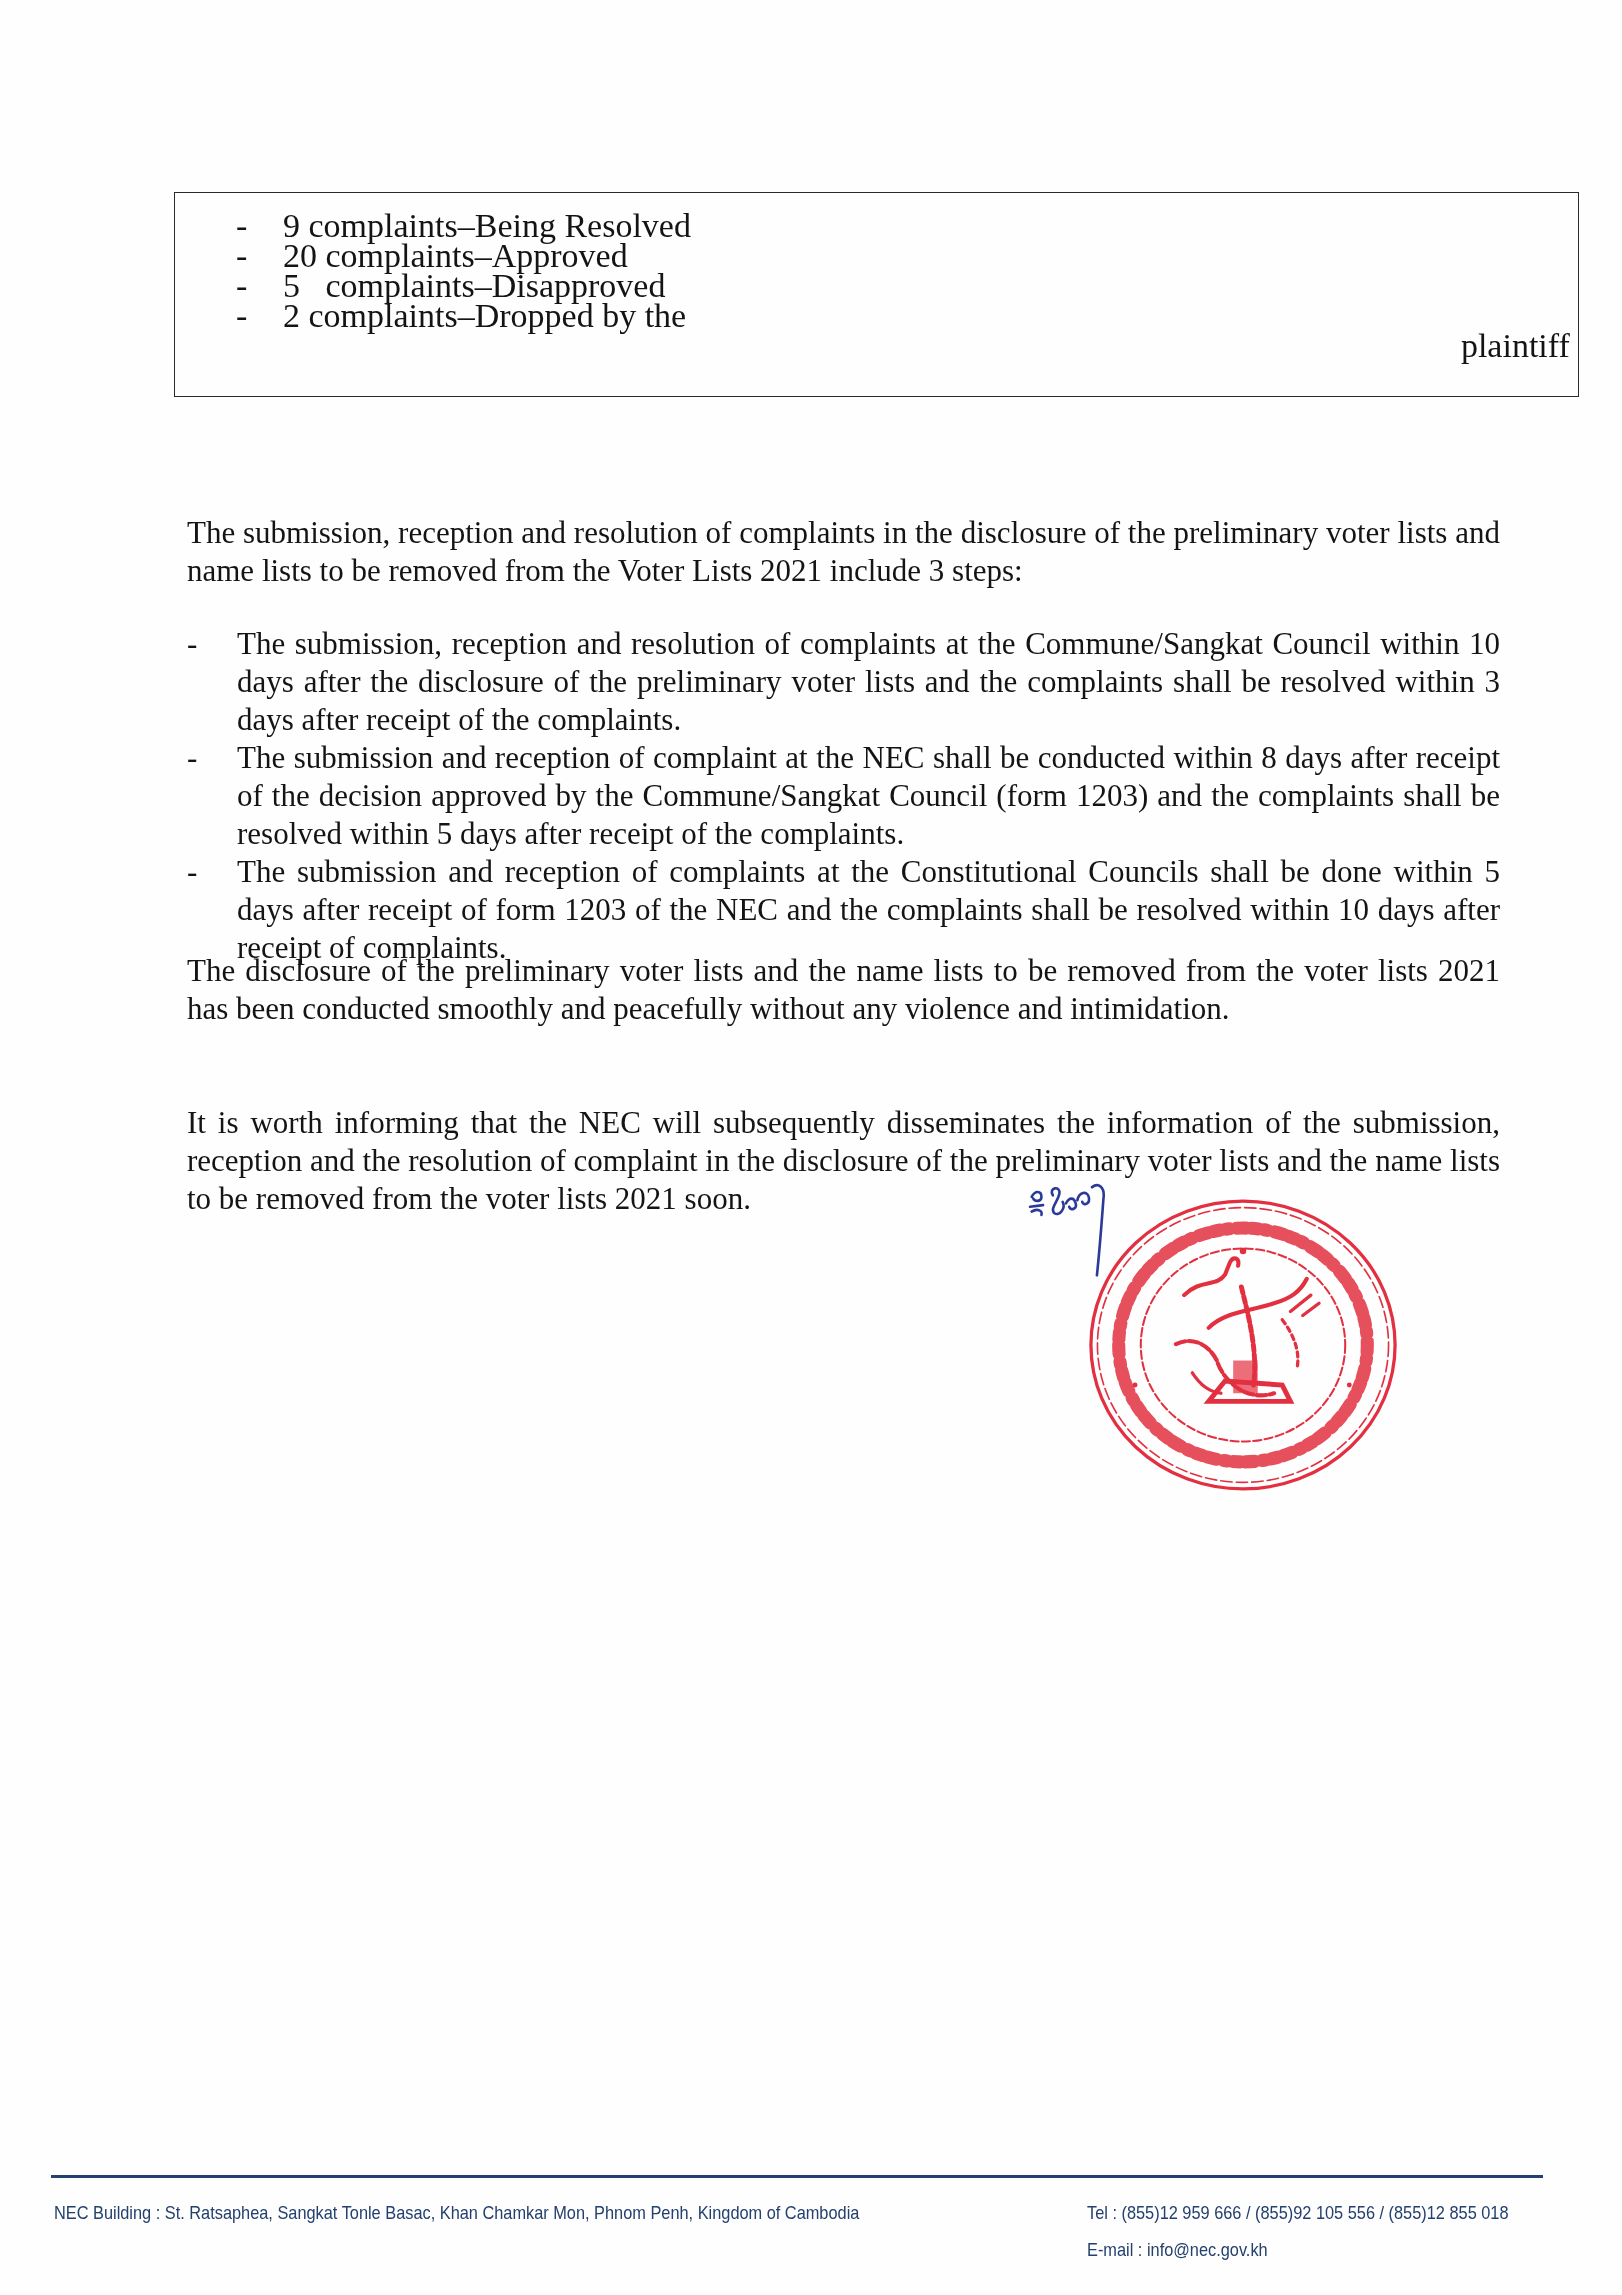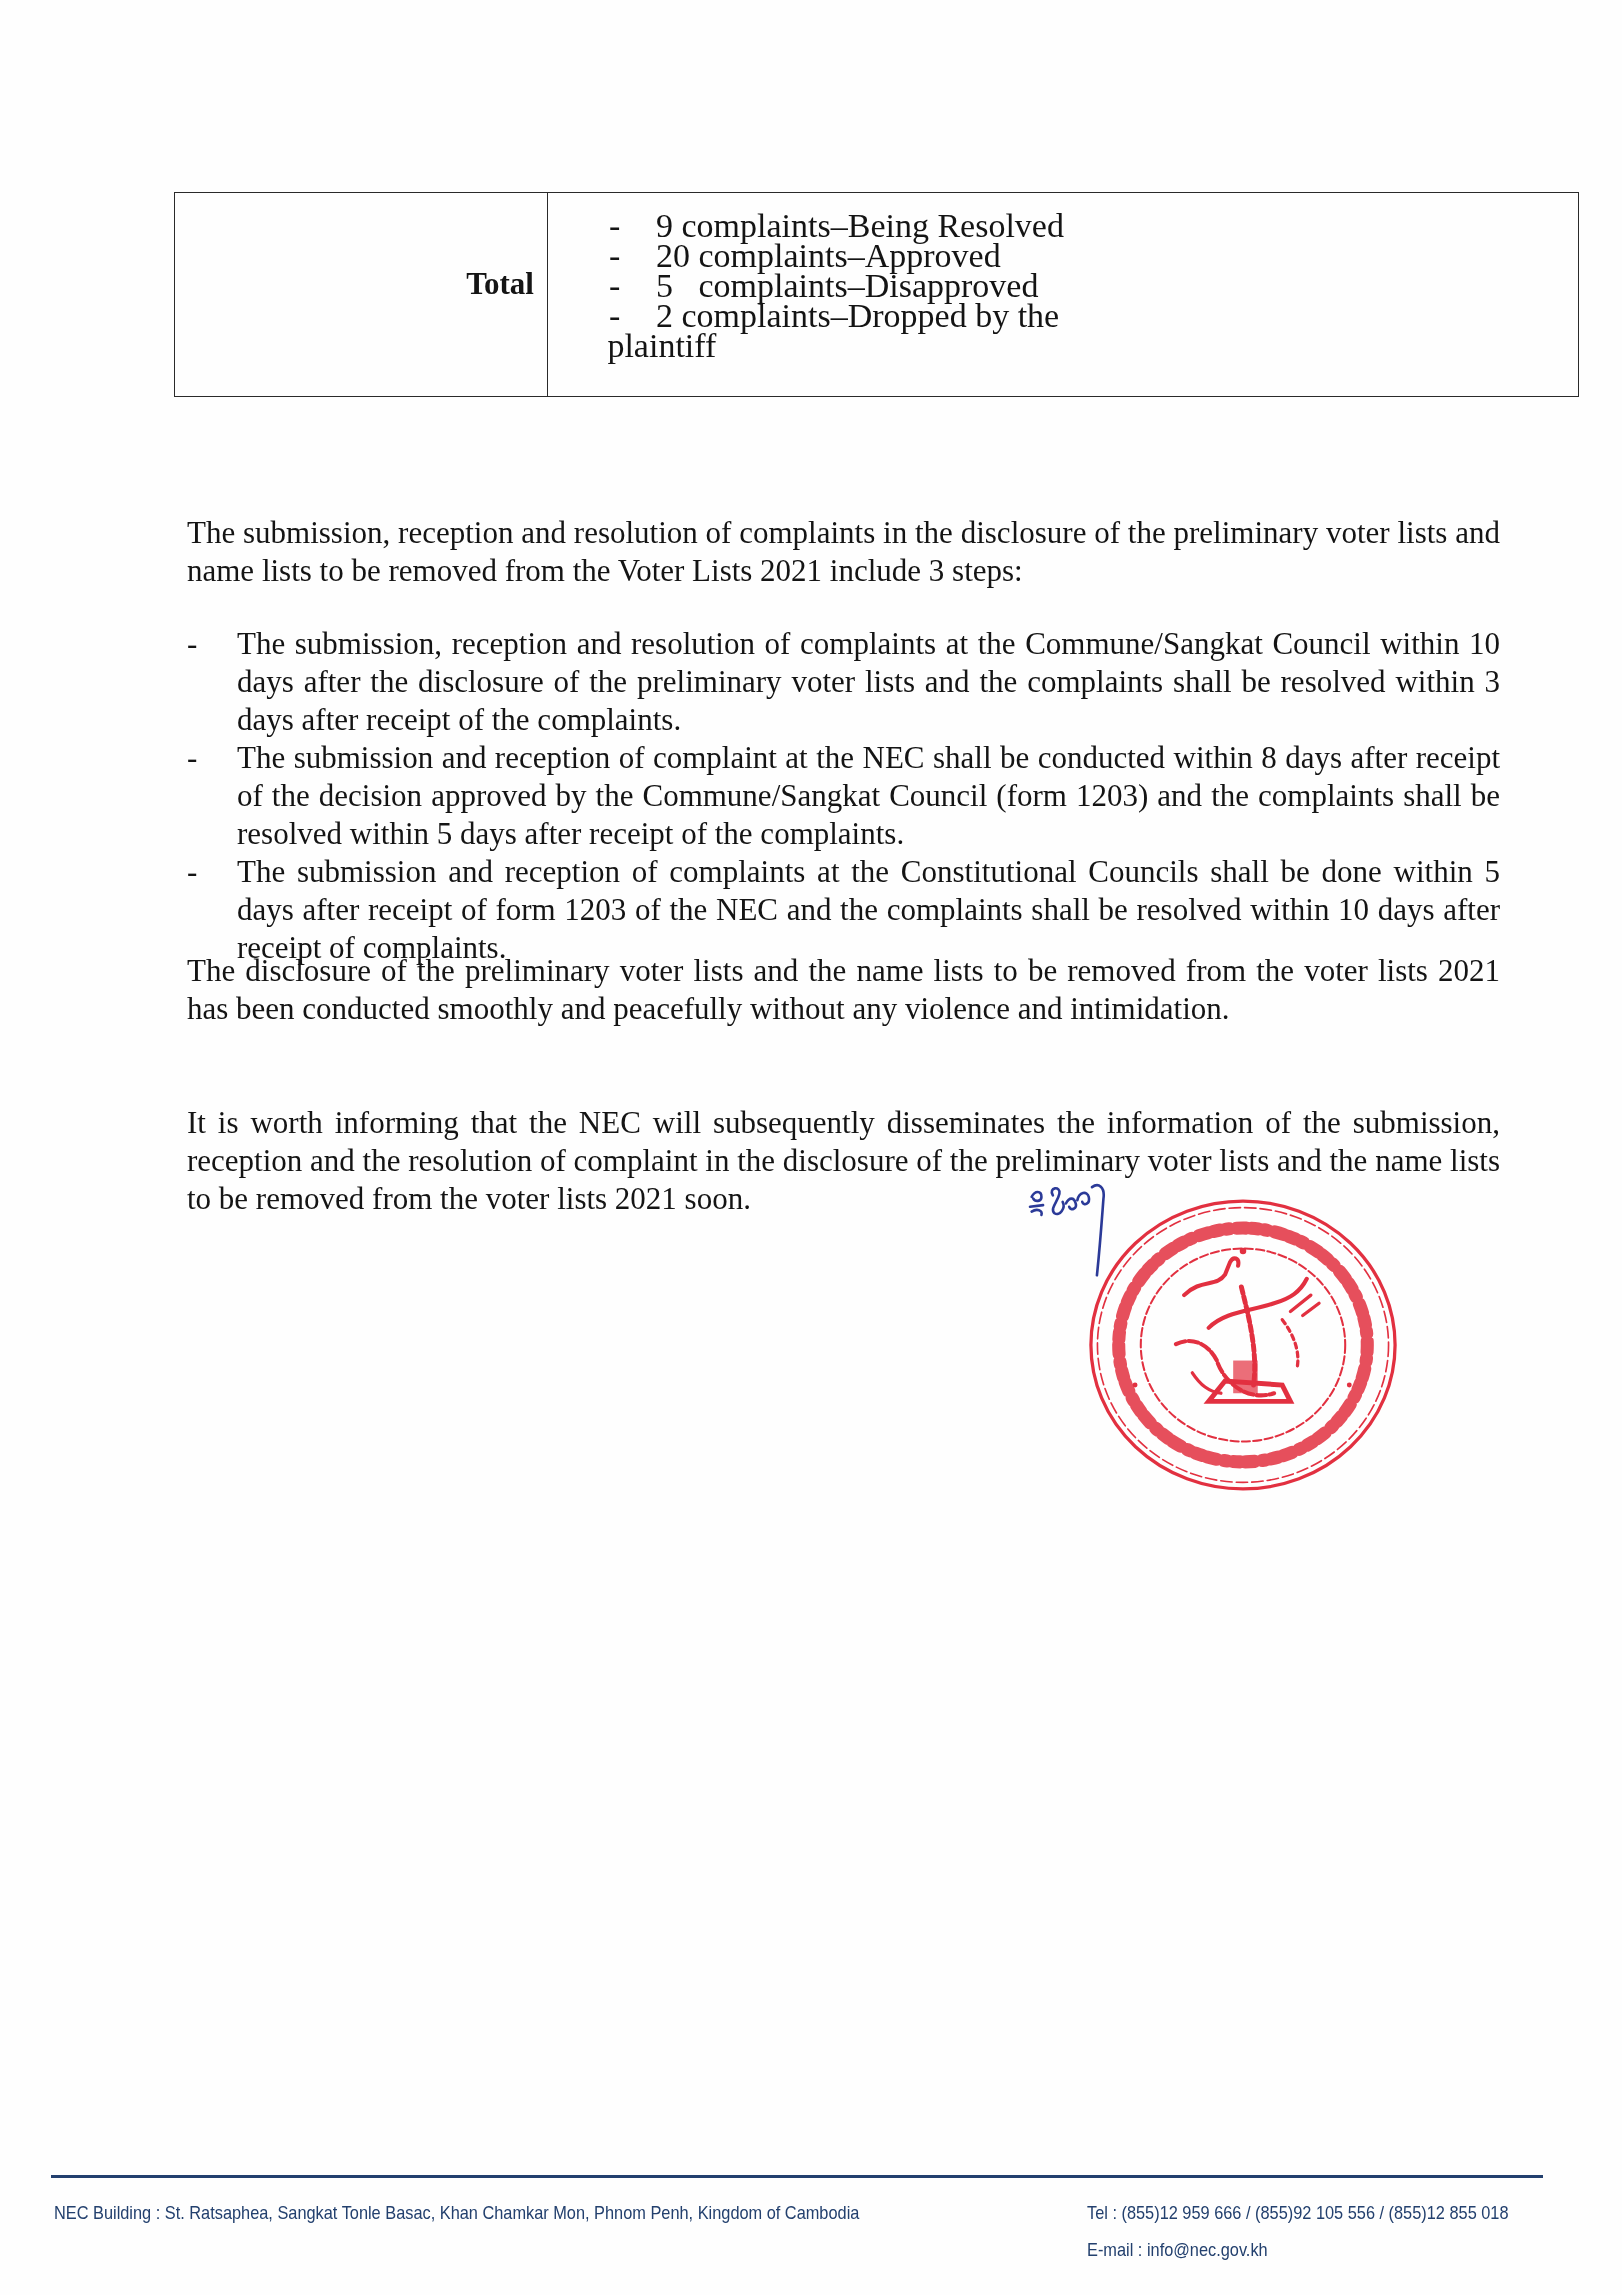--- a/index.html
+++ b/index.html
@@ -38,21 +38,21 @@
   }
   .count-sub .dash { display: inline-block; width: 46px; }
 
   .results-list {
     position: absolute; left: 61px; top: 18px; right: 8.2px;
     margin: 0; padding: 0; list-style: none;
     font-size: 34px; line-height: 30px;
   }
   .results-list li { white-space: nowrap; }
   .results-list .dash { display: inline-block; width: 47px; }
-  .results-list .cont { margin-left: -1.6px; }
+  .results-list .cont { margin-left: -1.6px; text-align: right; }
 
   
   .para {
     position: absolute; left: 187px; width: 1313px;
     font-size: 31px; line-height: 38px; margin: 0;
     text-align: justify; text-align-last: left;
   }
   .steps {
     position: absolute; left: 187px; top: 625px; width: 1313px;
     margin: 0; padding: 0; list-style: none;
@@ -73,23 +73,20 @@
   .footer-text {
     position: absolute; font-family: "Liberation Sans", "DejaVu Sans", sans-serif;
     color: #23406e; font-size: 19px; line-height: 23px; white-space: nowrap;
     transform: scaleX(0.86); transform-origin: left top;
   }
 </style>
 </head>
 <body>
 
 <div class="summary-table">
-  <div class="cell cell-label">
-    <span class="total-label">Total</span>
-  </div>
   <div class="cell cell-results">
     <ul class="results-list">
       <li><span class="dash">-</span><span>9 complaints–Being Resolved</span></li>
       <li><span class="dash">-</span><span>20 complaints–Approved</span></li>
       <li><span class="dash">-</span><span style="white-space:pre">5   complaints–Disapproved</span></li>
       <li><span class="dash">-</span><span>2 complaints–Dropped by the</span></li>
       <li class="cont">plaintiff</li>
     </ul>
   </div>
 </div>

